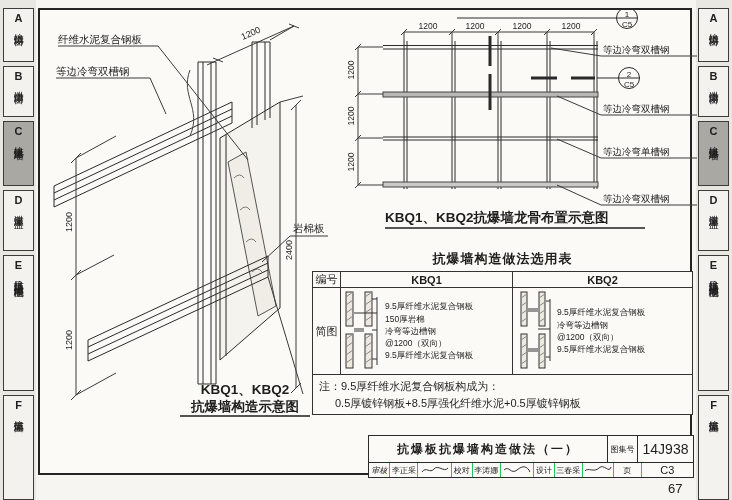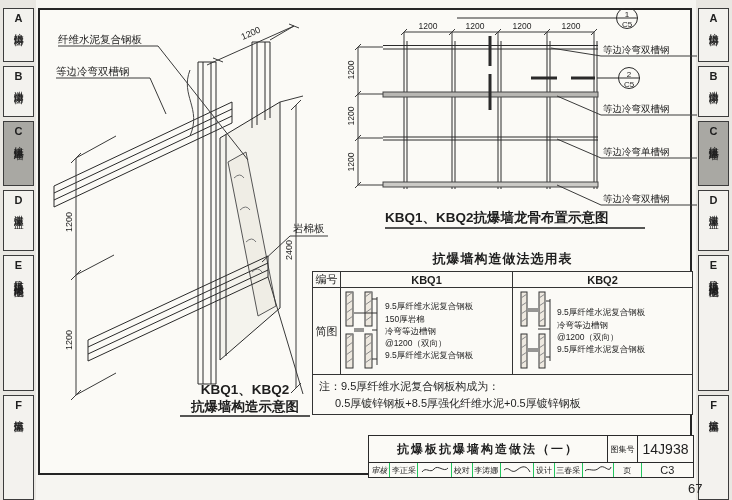--- a/index.html
+++ b/index.html
@@ -45,21 +45,21 @@
   }
   .tblock .r1{display:flex;height:26px;border-bottom:1px solid #2a2a2a;}
   .tblock .r2{display:flex;flex:1;align-items:stretch;}
   .tb-cell{display:flex;align-items:center;justify-content:center;box-sizing:border-box;}
   .tb-title{flex:1;font-size:12px;font-weight:bold;letter-spacing:2px;text-align:right;}
   .tb-atlas-label{width:30px;border-left:1px solid #2a2a2a;font-size:8px;}
   .tb-atlas-no{width:56px;border-left:1px solid #2a2a2a;font-size:14px;font-weight:normal;text-align:center;}
   .r2 .tb-cell{font-size:8px;border-left:1px solid #22c55e;}
   .r2 .tb-cell:first-child{border-left:none;}
   .sigbox svg{display:block;}
-  .pagenum{position:absolute;left:688px;top:481px;font-size:13px;color:#222;}
+  .pagenum{position:absolute;left:668px;top:481px;font-size:13px;color:#222;}
   svg text{font-family:"Liberation Sans",sans-serif;fill:#1e1e1e;}
   .abs{position:absolute;}
 </style>
 </head>
 <body>
 
 <div class="root">
 
   <div class="paper"></div>
   <div class="frame"></div>

